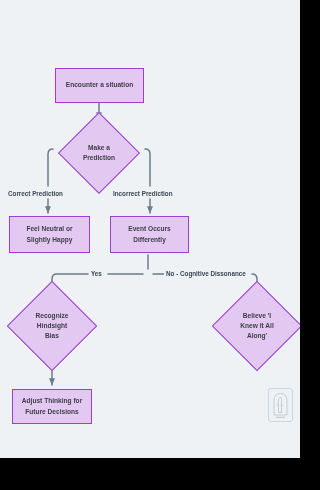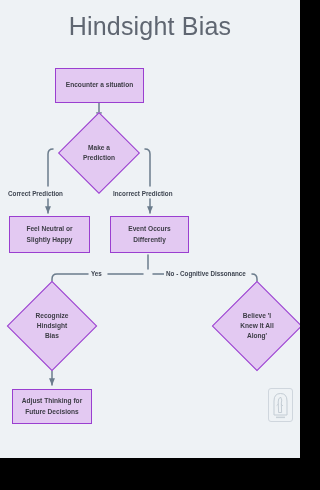--- a/index.html
+++ b/index.html
@@ -89,21 +89,20 @@
     border: 1px solid #cfd6dd;
     border-radius: 3px;
     background: #eef2f5;
   }
 </style>
 </head>
 <body>
 
 <div id="canvas">
 
-  <div id="title">Hindsight Bias</div>
 
   <svg id="edges" viewBox="0 0 300 458" xmlns="http://www.w3.org/2000/svg">
     <defs>
       <marker id="arrow" viewBox="0 0 10 10" refX="8.5" refY="5" markerWidth="5.2" markerHeight="5.2" orient="auto-start-reverse">
         <path d="M 0 1.2 L 9 5 L 0 8.8 z" fill="#6b7c8c"></path>
       </marker>
     </defs>
     <g fill="none" stroke="#6b7c8c" stroke-width="1.5" stroke-linecap="round" stroke-linejoin="round">
 
       <path d="M 99 103 L 99 119" marker-end="url(#arrow)"></path>

